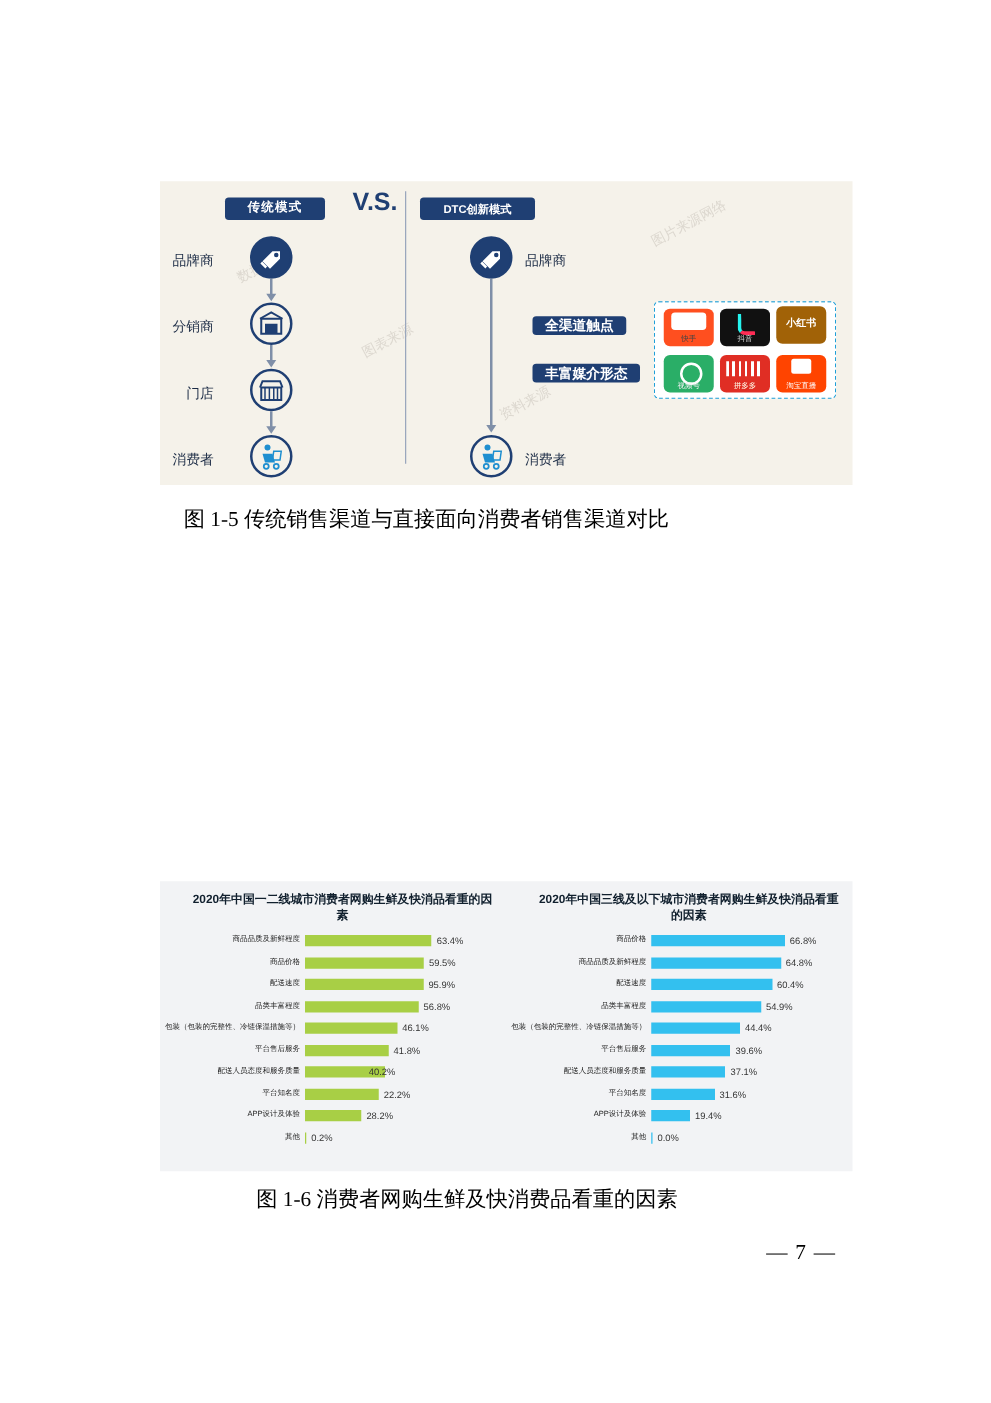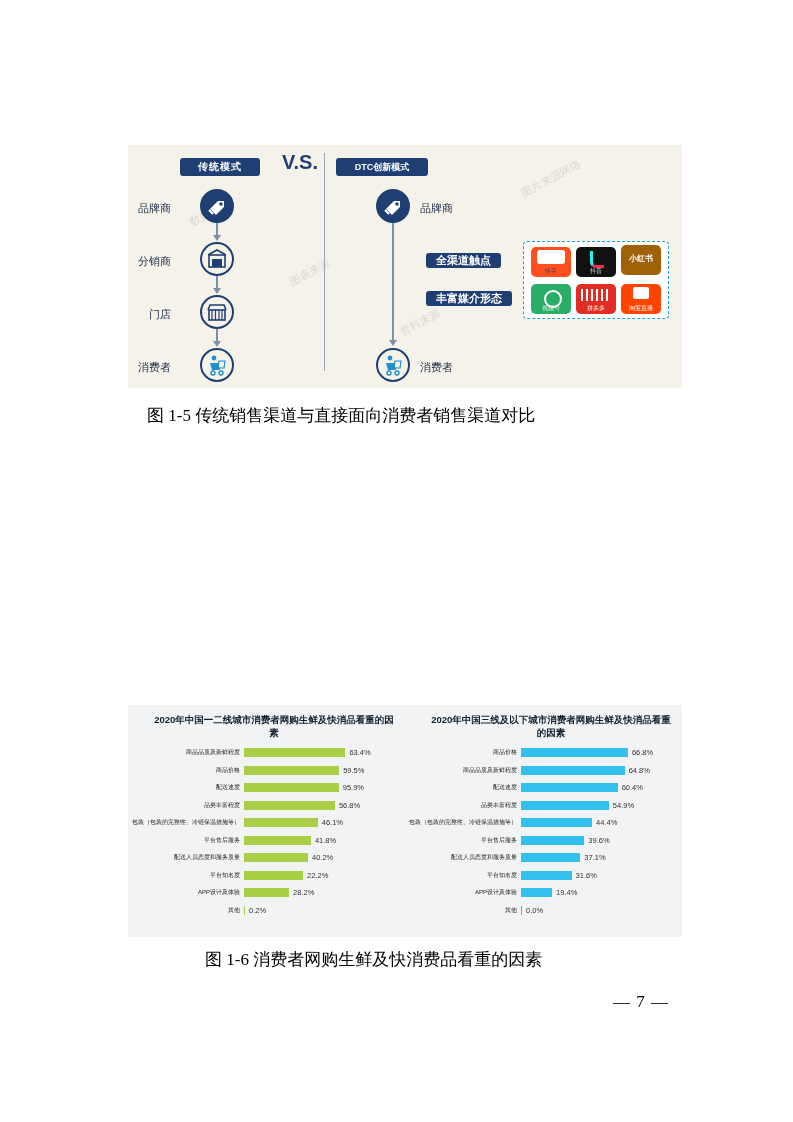--- a/index.html
+++ b/index.html
@@ -406,21 +406,21 @@
             <div class="bar-val" style="left: 193.76px;">46.1%</div>
           </div>
           <div class="bar-row" style="top: 129.5px; width: 277px;">
             <div class="bar-cat" style="width: 112px; left: 0px; right: auto;">平台售后服务</div>
             <div class="bar-fill" style="left: 116px; width: 66.88px; background: rgb(168, 207, 69);"></div>
             <div class="bar-val" style="left: 186.88px;">41.8%</div>
           </div>
           <div class="bar-row" style="top: 147px; width: 277px;">
             <div class="bar-cat" style="width: 112px; left: 0px; right: auto;">配送人员态度和服务质量</div>
             <div class="bar-fill" style="left: 116px; width: 64.32px; background: rgb(168, 207, 69);"></div>
-            <div class="bar-val" style="left: 184px;">40.2%</div>
+            <div class="bar-val" style="left: 167px;">40.2%</div>
           </div>
           <div class="bar-row" style="top: 164.5px; width: 277px;">
             <div class="bar-cat" style="width: 112px; left: 0px; right: auto;">平台知名度</div>
             <div class="bar-fill" style="left: 116px; width: 59.04px; background: rgb(168, 207, 69);"></div>
             <div class="bar-val" style="left: 179.04px;">22.2%</div>
           </div>
           <div class="bar-row" style="top: 182px; width: 277px;">
             <div class="bar-cat" style="width: 112px; left: 0px; right: auto;">APP设计及体验</div>
             <div class="bar-fill" style="left: 116px; width: 45.12px; background: rgb(168, 207, 69);"></div>
             <div class="bar-val" style="left: 165.12px;">28.2%</div>

